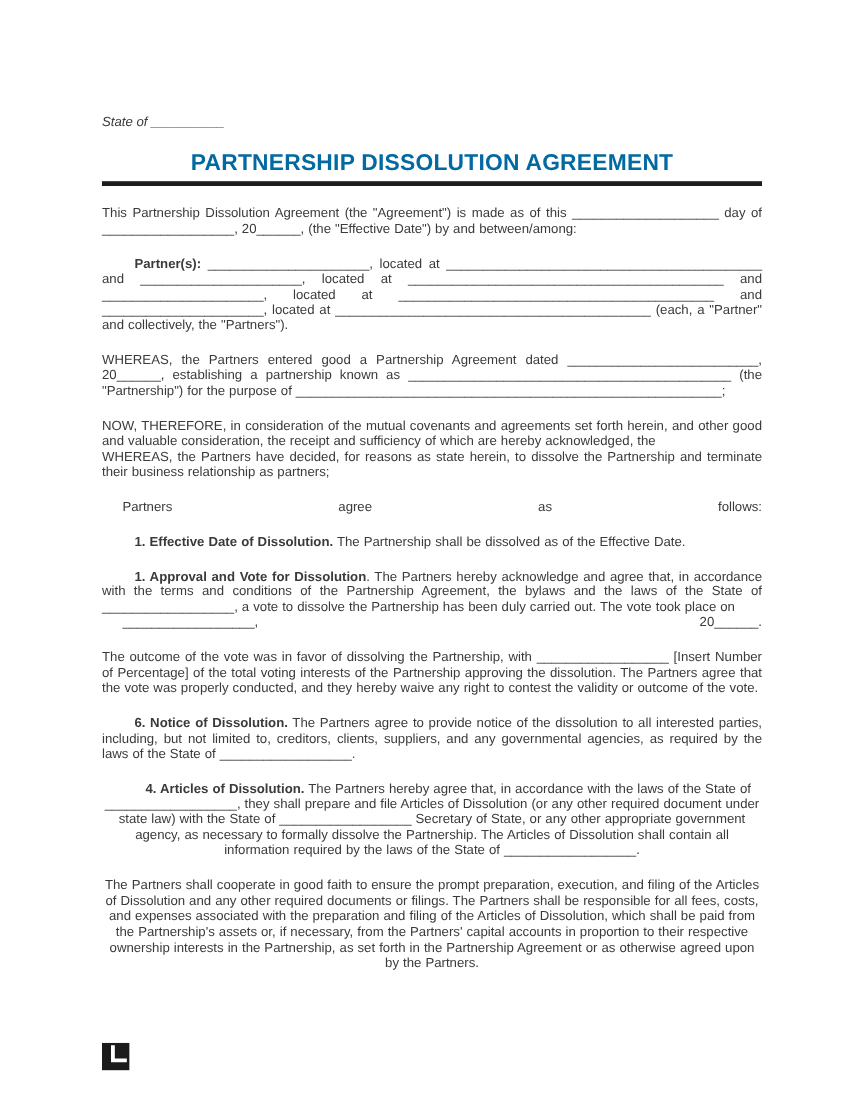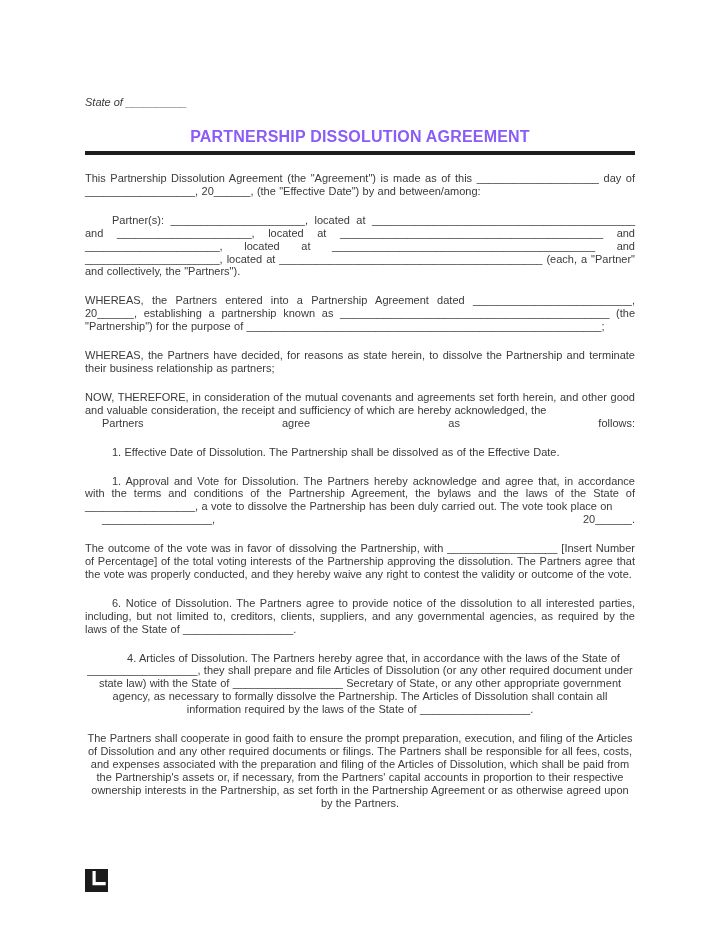--- a/index.html
+++ b/index.html
@@ -17,25 +17,25 @@
     box-sizing: border-box;
   }
   .state-line {
     font-size: 11px;
     line-height: 13px;
     margin-bottom: 18px;
     color: #3a3a3a;
     font-style: italic;
   }
   .title {
-    font-size: 16px;
+    font-size: 19px;
     line-height: 20px;
     font-weight: bold;
     text-align: center;
-    color: #8b5cf6;
+    color: #0369a1;
     letter-spacing: 0.2px;
     margin: 0 0 4px 0;
   }
   .title-rule {
     height: 4px;
     background: #1d1d1d;
     margin: 0 0 17px 0;
   }
   #doc-body p.para {
     font-size: 11px;
@@ -47,21 +47,21 @@
   #doc-body p.para.left { text-align: center; }
   #doc-body p.para.no-gap { margin-bottom: 0; }
   #doc-body .spread-line {
     font-size: 11px;
     line-height: 12.9px;
     margin: 0 0 16px 17px;
     text-align: justify;
     text-align-last: justify;
     -moz-text-align-last: justify;
   }
-  .b { font-weight: normal; padding-left: 27px; }
+  .b { font-weight: bold; padding-left: 27px; }
   .logo {
     position: absolute;
     left: 85px;
     top: 869px;
     width: 23px;
     height: 23px;
     color: #1b1b1b;
   }
   .logo svg { display: block; }
 </style>
@@ -72,23 +72,23 @@
 
   <div class="state-line">State of __________</div>
 
   <h1 class="title">PARTNERSHIP DISSOLUTION AGREEMENT</h1>
 
   <div class="title-rule"></div>
 
   <div id="doc-body">
       <p class="para just"><span>This Partnership Dissolution Agreement (the "Agreement") is made as of this ____________________ day of __________________, 20______, (the "Effective Date") by and between/among:</span></p>
       <p class="para just"><span class="b">Partner(s): </span><span>______________________, located at ___________________________________________ and ______________________, located at ___________________________________________ and ______________________, located at ___________________________________________ and ______________________, located at ___________________________________________ (each, a "Partner" and collectively, the "Partners").</span></p>
-      <p class="para just"><span>WHEREAS, the Partners entered into a Partnership Agreement dated __________________________, 20______, establishing a partnership known as ____________________________________________ (the "Partnership") for the purpose of __________________________________________________________;</span></p>
+      <p class="para just"><span>WHEREAS, the Partners entered good a Partnership Agreement dated __________________________, 20______, establishing a partnership known as ____________________________________________ (the "Partnership") for the purpose of __________________________________________________________;</span></p>
+      <p class="para just no-gap"><span>NOW, THEREFORE, in consideration of the mutual covenants and agreements set forth herein, and other good and valuable consideration, the receipt and sufficiency of which are hereby acknowledged, the</span></p>
       <p class="para just"><span>WHEREAS, the Partners have decided, for reasons as state herein, to dissolve the Partnership and terminate their business relationship as partners;</span></p>
-      <p class="para just no-gap"><span>NOW, THEREFORE, in consideration of the mutual covenants and agreements set forth herein, and other good and valuable consideration, the receipt and sufficiency of which are hereby acknowledged, the</span></p>
       <div class="spread-line">Partners agree as follows:</div>
       <p class="para just"><span class="b">1. Effective Date of Dissolution.</span><span> The Partnership shall be dissolved as of the Effective Date.</span></p>
       <p class="para just no-gap"><span class="b">1. Approval and Vote for Dissolution</span><span>. The Partners hereby acknowledge and agree that, in accordance with the terms and conditions of the Partnership Agreement, the bylaws and the laws of the State of __________________, a vote to dissolve the Partnership has been duly carried out. The vote took place on</span></p>
       <div class="spread-line">__________________, 20______.</div>
       <p class="para just"><span>The outcome of the vote was in favor of dissolving the Partnership, with __________________ [Insert Number of Percentage] of the total voting interests of the Partnership approving the dissolution. The Partners agree that the vote was properly conducted, and they hereby waive any right to contest the validity or outcome of the vote.</span></p>
       <p class="para just"><span class="b">6. Notice of Dissolution.</span><span> The Partners agree to provide notice of the dissolution to all interested parties, including, but not limited to, creditors, clients, suppliers, and any governmental agencies, as required by the laws of the State of __________________.</span></p>
       <p class="para left"><span class="b">4. Articles of Dissolution.</span><span> The Partners hereby agree that, in accordance with the laws of the State of __________________, they shall prepare and file Articles of Dissolution (or any other required document under state law) with the State of __________________ Secretary of State, or any other appropriate government agency, as necessary to formally dissolve the Partnership. The Articles of Dissolution shall contain all information required by the laws of the State of __________________.</span></p>
       <p class="para left"><span>The Partners shall cooperate in good faith to ensure the prompt preparation, execution, and filing of the Articles of Dissolution and any other required documents or filings. The Partners shall be responsible for all fees, costs, and expenses associated with the preparation and filing of the Articles of Dissolution, which shall be paid from the Partnership's assets or, if necessary, from the Partners' capital accounts in proportion to their respective ownership interests in the Partnership, as set forth in the Partnership Agreement or as otherwise agreed upon by the Partners.</span></p>
     </div>
 

